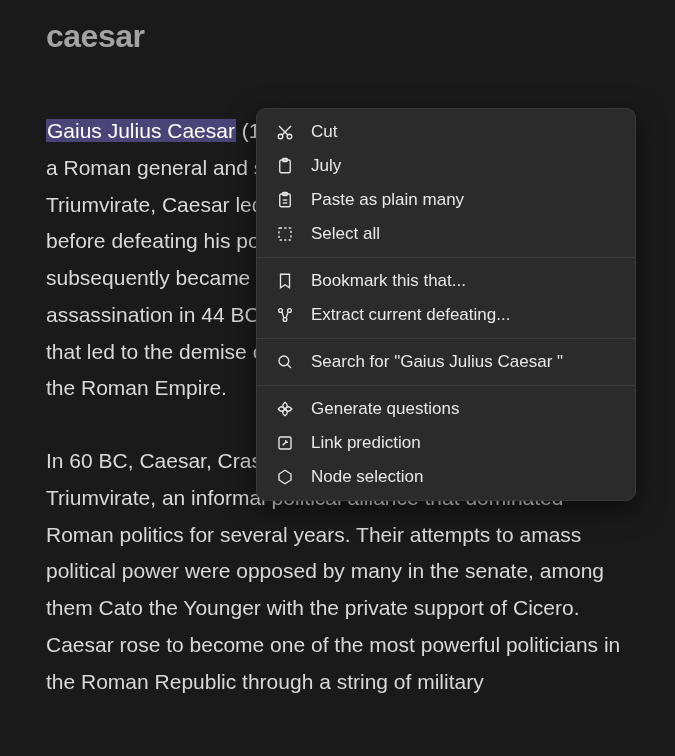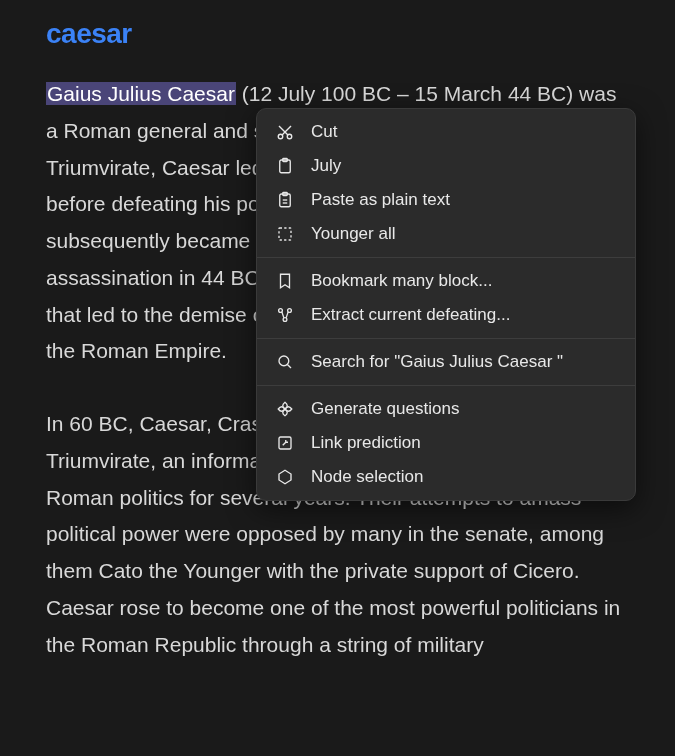--- a/index.html
+++ b/index.html
@@ -9,24 +9,24 @@
     background: #1a1a1a;
     font-family: -apple-system, BlinkMacSystemFont, "Segoe UI", sans-serif;
     overflow: hidden;
     position: relative;
     color: #e8e8e8;
   }
   .content {
     padding: 18px 46px;
   }
   .title {
-    font-size: 28px;
+    font-size: 32px;
     font-weight: 700;
-    color: #3b82f6;
-    margin-bottom: 26px;
+    color: #a3a3a3;
+    margin-bottom: 58px;
     letter-spacing: -0.5px;
   }
   .body-text {
     font-size: 21px;
     line-height: 1.75;
     color: #d8d8d8;
     font-weight: 400;
   }
   .body-text p {
     margin-bottom: 36px;
@@ -110,41 +110,41 @@
 
   <div class="menu-item">
     <span class="menu-icon">
       <svg width="18" height="18" viewBox="0 0 24 24" fill="none" stroke="#e8e8e8" stroke-width="1.8">
         <rect x="5" y="4" width="14" height="17" rx="2"></rect>
         <rect x="9" y="2" width="6" height="4" rx="1"></rect>
         <line x1="9" y1="12" x2="15" y2="12"></line>
           <line x1="9" y1="16" x2="15" y2="16"></line>
       </svg>
     </span>
-    <span>Paste as plain text</span>
+    <span>Paste as plain many</span>
   </div>
 
   <div class="menu-item">
     <span class="menu-icon">
       <svg width="18" height="18" viewBox="0 0 24 24" fill="none" stroke="#e8e8e8" stroke-width="1.8" stroke-dasharray="3 3">
         <rect x="4" y="4" width="16" height="16" rx="1"></rect>
       </svg>
     </span>
-    <span>Younger all</span>
+    <span>Select all</span>
   </div>
 
   <div class="menu-sep"></div>
 
   <div class="menu-item">
     <span class="menu-icon">
       <svg width="18" height="18" viewBox="0 0 24 24" fill="none" stroke="#e8e8e8" stroke-width="1.8">
         <path d="M6 3h12v18l-6-4-6 4V3z"></path>
       </svg>
     </span>
-    <span>Bookmark many block...</span>
+    <span>Bookmark this that...</span>
   </div>
 
   <div class="menu-item">
     <span class="menu-icon">
       <svg width="18" height="18" viewBox="0 0 24 24" fill="none" stroke="#e8e8e8" stroke-width="1.8">
         <circle cx="6" cy="6" r="2.5"></circle>
           <circle cx="18" cy="6" r="2.5"></circle>
           <circle cx="12" cy="18" r="2.5"></circle>
         <path d="M7.8 7.8L10.5 15.8"></path>
           <path d="M16.2 7.8L13.5 15.8"></path>

